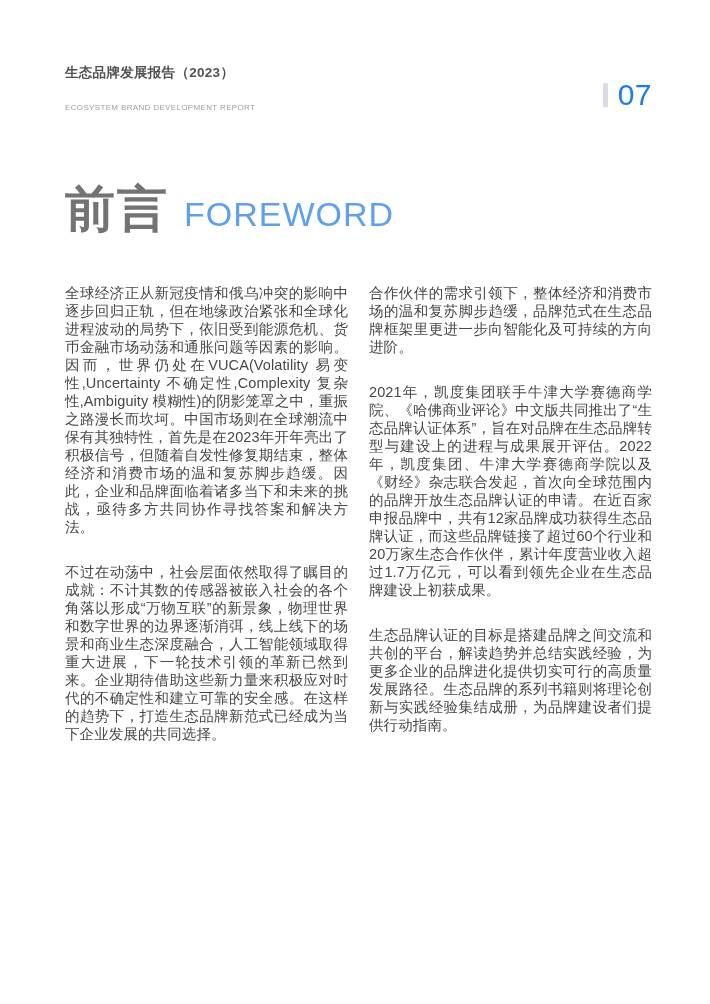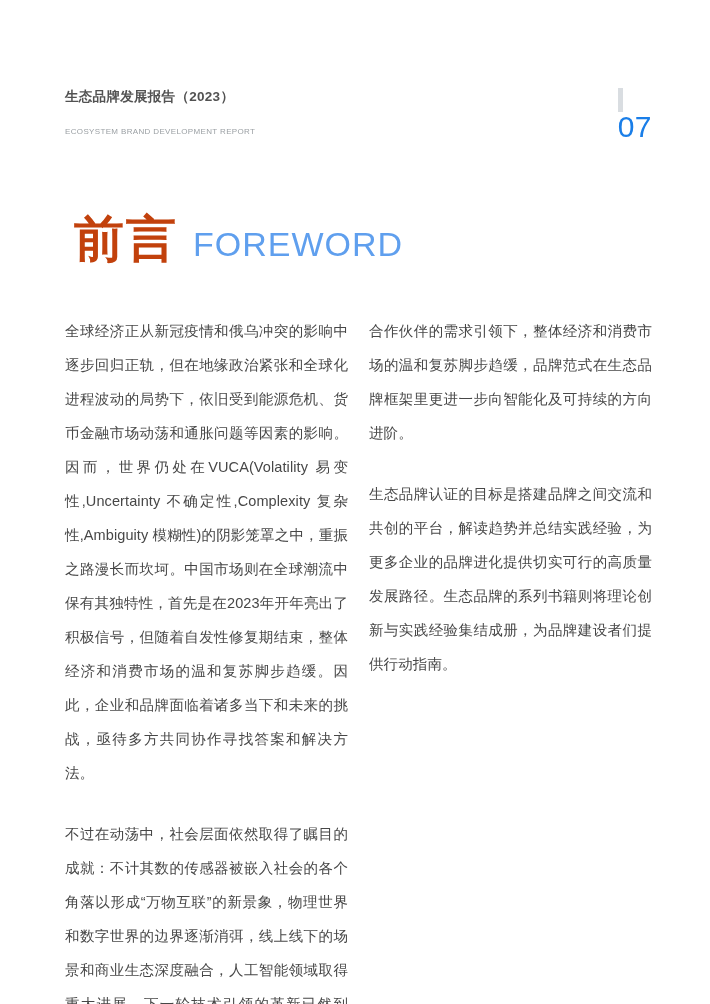--- a/index.html
+++ b/index.html
@@ -6,21 +6,21 @@
   html, body { background: #ffffff; }
   body {
     font-family: "Liberation Sans", "DejaVu Sans", sans-serif;
     width: 710px;
   }
   .page {
     position: relative;
     width: 710px;
     height: 1004px;
     background: #ffffff;
-    padding: 88px 58px 0 65px;
+    padding: 64px 58px 0 65px;
     overflow: hidden;
   }
   
   .page-header {
     display: flex;
     justify-content: space-between;
     align-items: flex-start;
   }
   .header-title {
     font-size: 13.5px;
@@ -29,22 +29,22 @@
     letter-spacing: 0.3px;
   }
   .header-subtitle {
     margin-top: 21px;
     font-size: 8px;
     color: #9ba0a4;
     letter-spacing: 0.35px;
   }
   .header-right {
     display: flex;
-    margin-top: 0;
-    flex-direction: column;
+    align-items: center;
+    margin-top: 16px;
   }
   .page-number-bar {
     width: 5px;
     height: 24px;
     background: #d9dde1;
     margin-right: 10px;
   }
   .page-number {
     font-size: 30px;
     font-weight: 500;
@@ -54,24 +54,23 @@
   }
   
   .title-block {
     margin-top: 72px;
     display: flex;
     align-items: baseline;
   }
   .title-cn {
     font-size: 50px;
     font-weight: 800;
-    color: #c2410c;
+    color: #737373;
     letter-spacing: 2px;
     line-height: 1;
-    margin-left: 9px;
   }
   .title-en {
     margin-left: 15px;
     font-size: 34px;
     font-weight: 300;
     color: #5f9fee;
     letter-spacing: 1px;
     line-height: 1;
   }
   
@@ -79,21 +78,21 @@
     margin-top: 50px;
     display: flex;
     gap: 21px;
   }
   .col {
     flex: 1 1 0;
     min-width: 0;
   }
   .col p {
     font-size: 14.5px;
-    line-height: 34px;
+    line-height: 18px;
     text-align: justify;
     color: #474747;
     margin-bottom: 27px;
     letter-spacing: 0.1px;
   }
   .col p:last-child { margin-bottom: 0; }
 </style>
 </head>
 <body>
 
@@ -118,19 +117,20 @@
   <section class="content-columns">
 
     <div class="col">
       <p>全球经济正从新冠疫情和俄乌冲突的影响中逐步回归正轨，但在地缘政治紧张和全球化进程波动的局势下，依旧受到能源危机、货币金融市场动荡和通胀问题等因素的影响。因而，世界仍处在VUCA(Volatility 易变性,Uncertainty 不确定性,Complexity 复杂性,Ambiguity 模糊性)的阴影笼罩之中，重振之路漫长而坎坷。中国市场则在全球潮流中保有其独特性，首先是在2023年开年亮出了积极信号，但随着自发性修复期结束，整体经济和消费市场的温和复苏脚步趋缓。因此，企业和品牌面临着诸多当下和未来的挑战，亟待多方共同协作寻找答案和解决方法。</p>
       <p>不过在动荡中，社会层面依然取得了瞩目的成就：不计其数的传感器被嵌入社会的各个角落以形成“万物互联”的新景象，物理世界和数字世界的边界逐渐消弭，线上线下的场景和商业生态深度融合，人工智能领域取得重大进展，下一轮技术引领的革新已然到来。企业期待借助这些新力量来积极应对时代的不确定性和建立可靠的安全感。在这样的趋势下，打造生态品牌新范式已经成为当下企业发展的共同选择。</p>
 
     </div>
 
     <div class="col">
       <p>合作伙伴的需求引领下，整体经济和消费市场的温和复苏脚步趋缓，品牌范式在生态品牌框架里更进一步向智能化及可持续的方向进阶。</p>
+      <p>2021年，凯度集团联手牛津大学赛德商学院、《哈佛商业评论》中文版共同推出了“生态品牌认证体系”，旨在对品牌在生态品牌转型与建设上的进程与成果展开评估。2022年，凯度集团、牛津大学赛德商学院以及《财经》杂志联合发起，首次向全球范围内的品牌开放生态品牌认证的申请。在近百家申报品牌中，共有12家品牌成功获得生态品牌认证，而这些品牌链接了超过60个行业和20万家生态合作伙伴，累计年度营业收入超过1.7万亿元，可以看到领先企业在生态品牌建设上初获成果。</p>
       <p>生态品牌认证的目标是搭建品牌之间交流和共创的平台，解读趋势并总结实践经验，为更多企业的品牌进化提供切实可行的高质量发展路径。生态品牌的系列书籍则将理论创新与实践经验集结成册，为品牌建设者们提供行动指南。</p>
 
     </div>
 
   </section>
 
 </div>
 
 </body></html>

